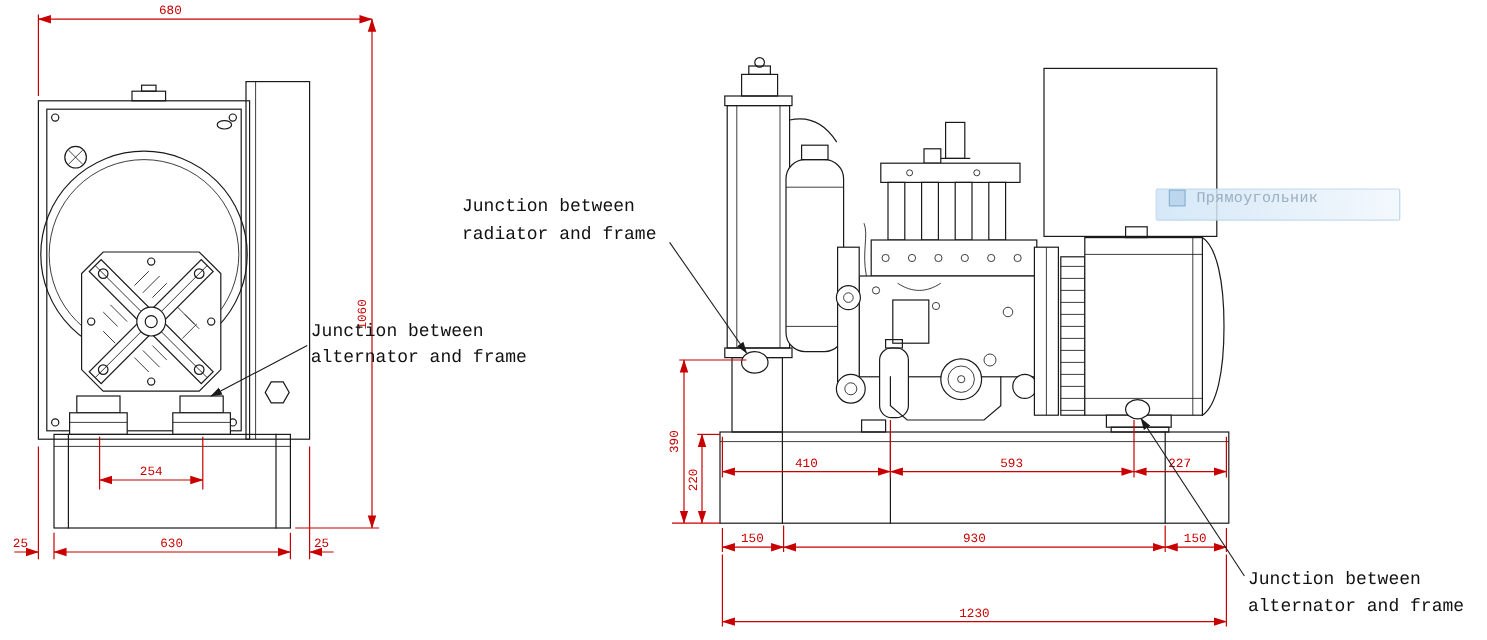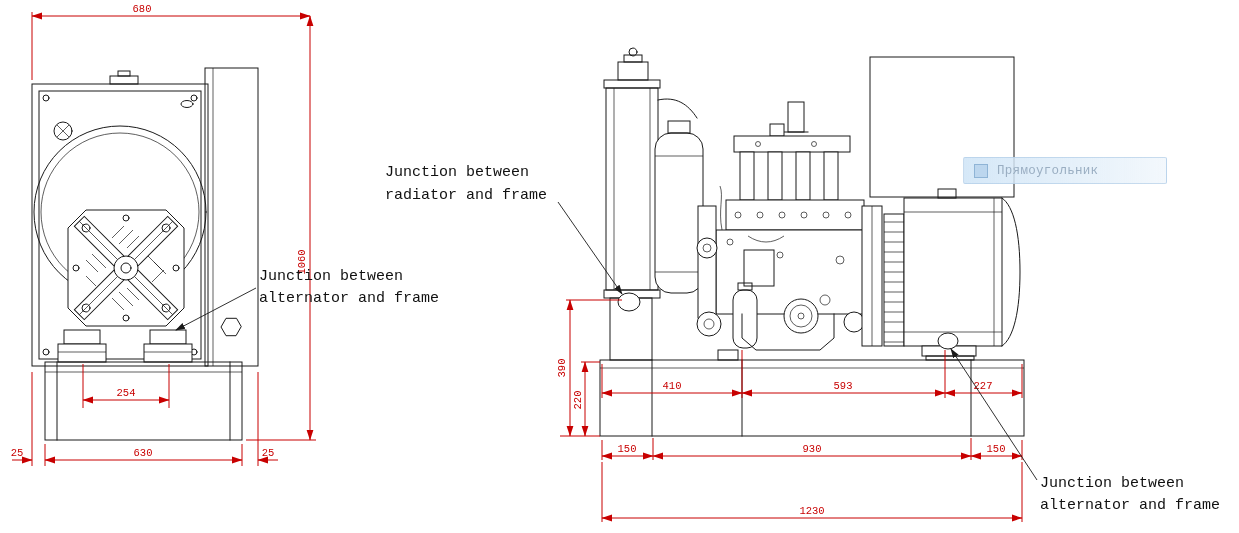--- a/index.html
+++ b/index.html
@@ -7,21 +7,21 @@
          font-family:"Liberation Mono", monospace;}
   svg text{font-family:"Liberation Mono", monospace;}
   .blk{stroke:#1a1a1a;stroke-width:1;fill:none;stroke-linecap:square;}
   .blkf{stroke:#1a1a1a;stroke-width:1;fill:#ffffff;}
   .thin{stroke:#1a1a1a;stroke-width:.7;fill:none;}
   .dim{stroke:#c80000;stroke-width:1;fill:none;}
   .dimtxt{fill:#c80000;font-size:10.5px;}
   .lbl{fill:#111111;font-size:15px;}
   .ldr{stroke:#1a1a1a;stroke-width:.9;fill:none;}
   #tooltip{position:absolute;left:963px;top:157px;width:204px;height:27px;
-           display:flex;align-items:center;gap:9px;padding:0 10px;box-sizing:border-box;
+           display:flex;gap:9px;padding:0 10px;box-sizing:border-box;
            background:linear-gradient(90deg, rgba(210,230,247,.92), rgba(233,242,250,.55));
            border:1px solid rgba(170,200,228,.6);border-radius:2px;}
   #tooltip .ticon{width:12px;height:12px;background:#bcd6ee;border:1px solid #8fb4d6;}
   #tooltip .ttext{color:#9aaec2;font-size:12.5px;letter-spacing:.3px;}
 </style>
 </head>
 <body>
 
 <div id="stage">
 

